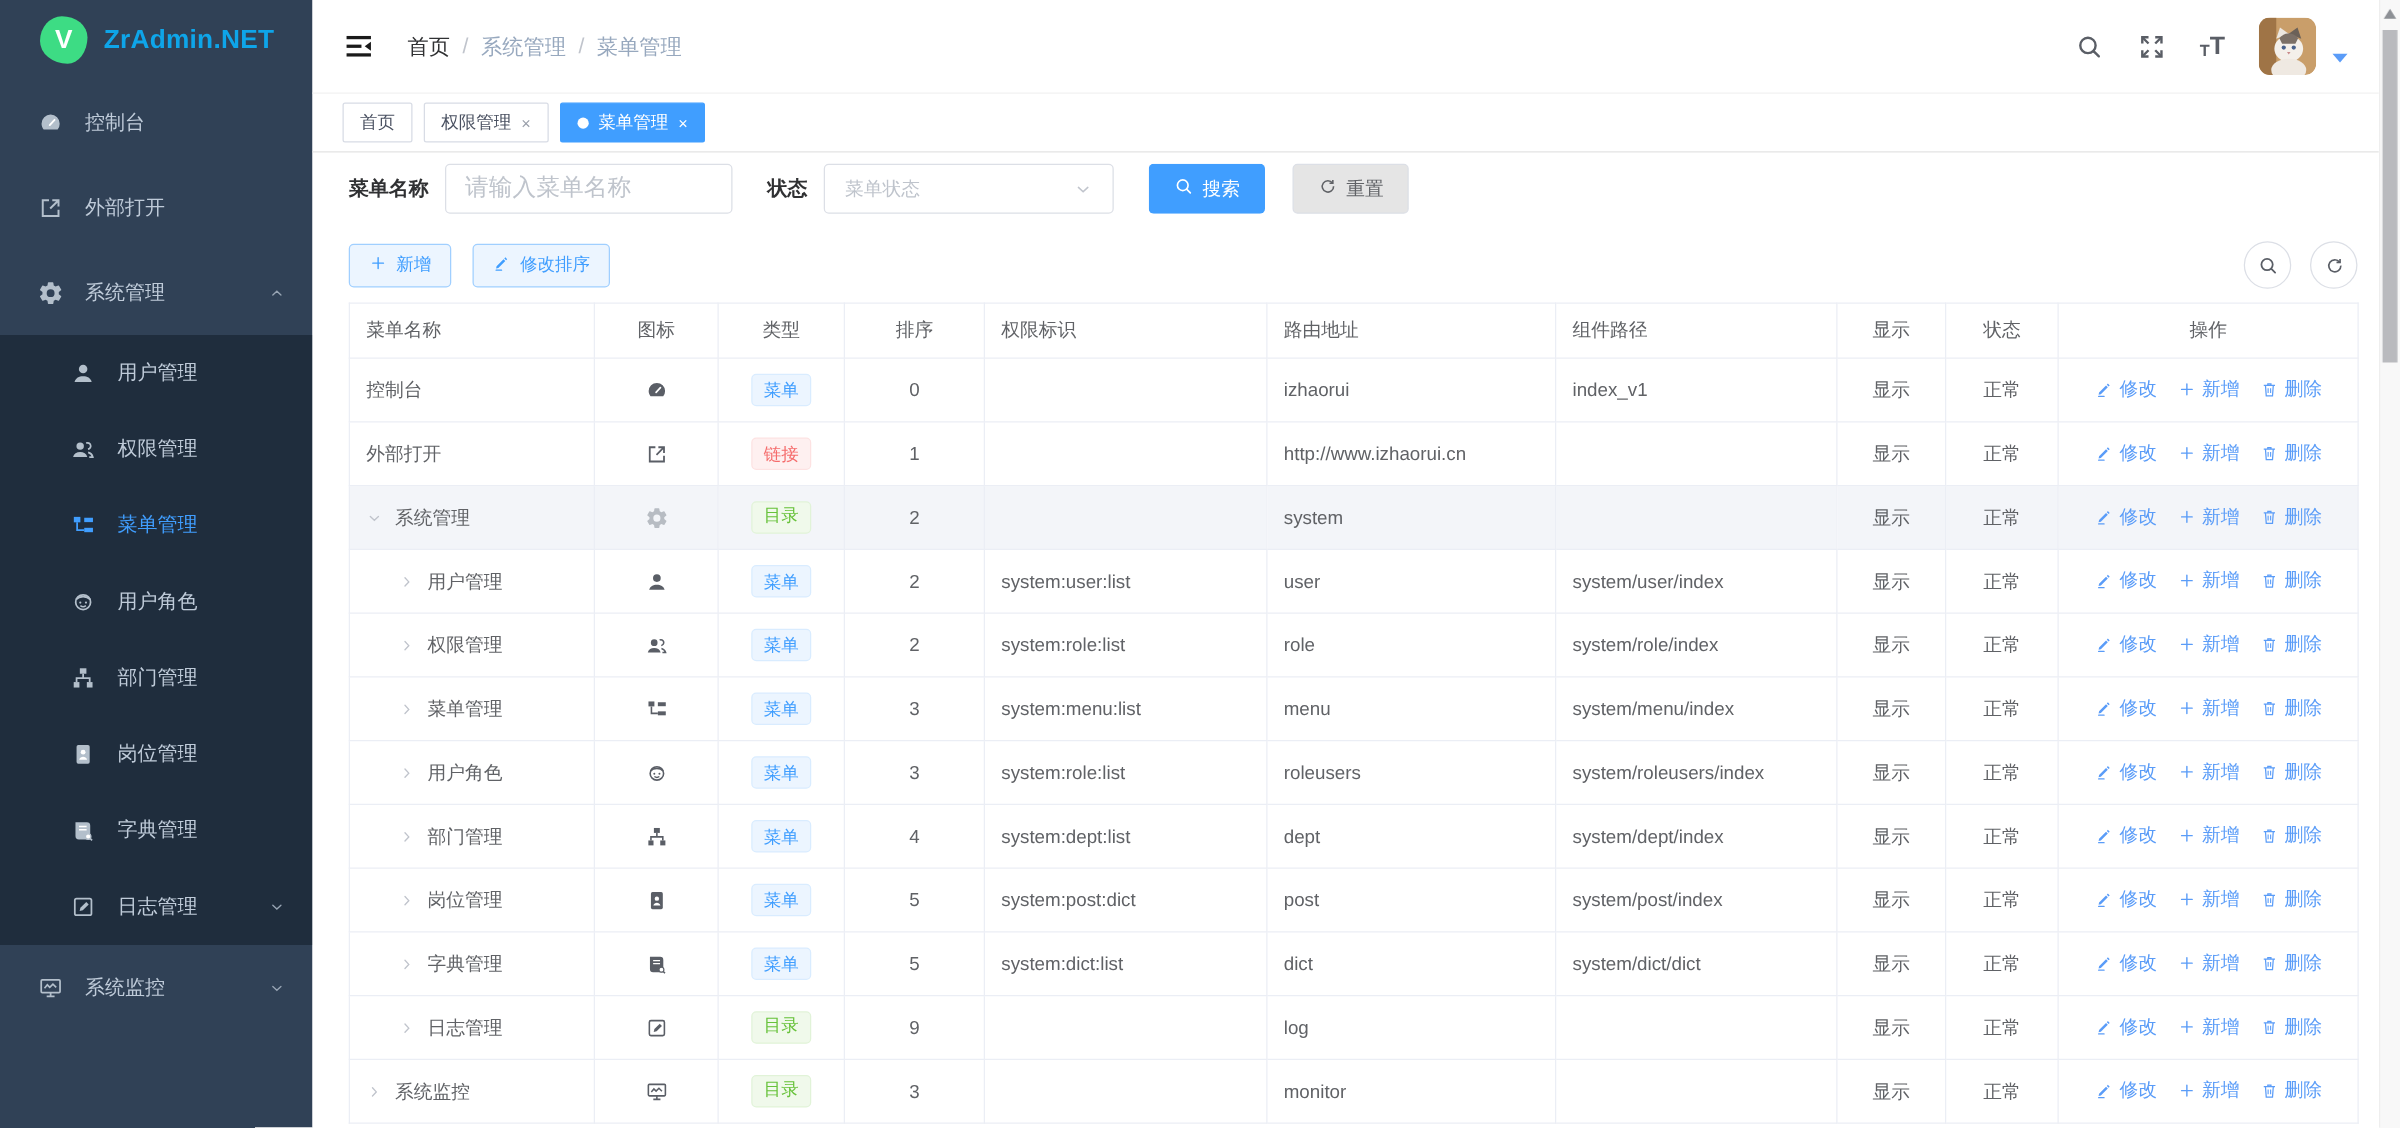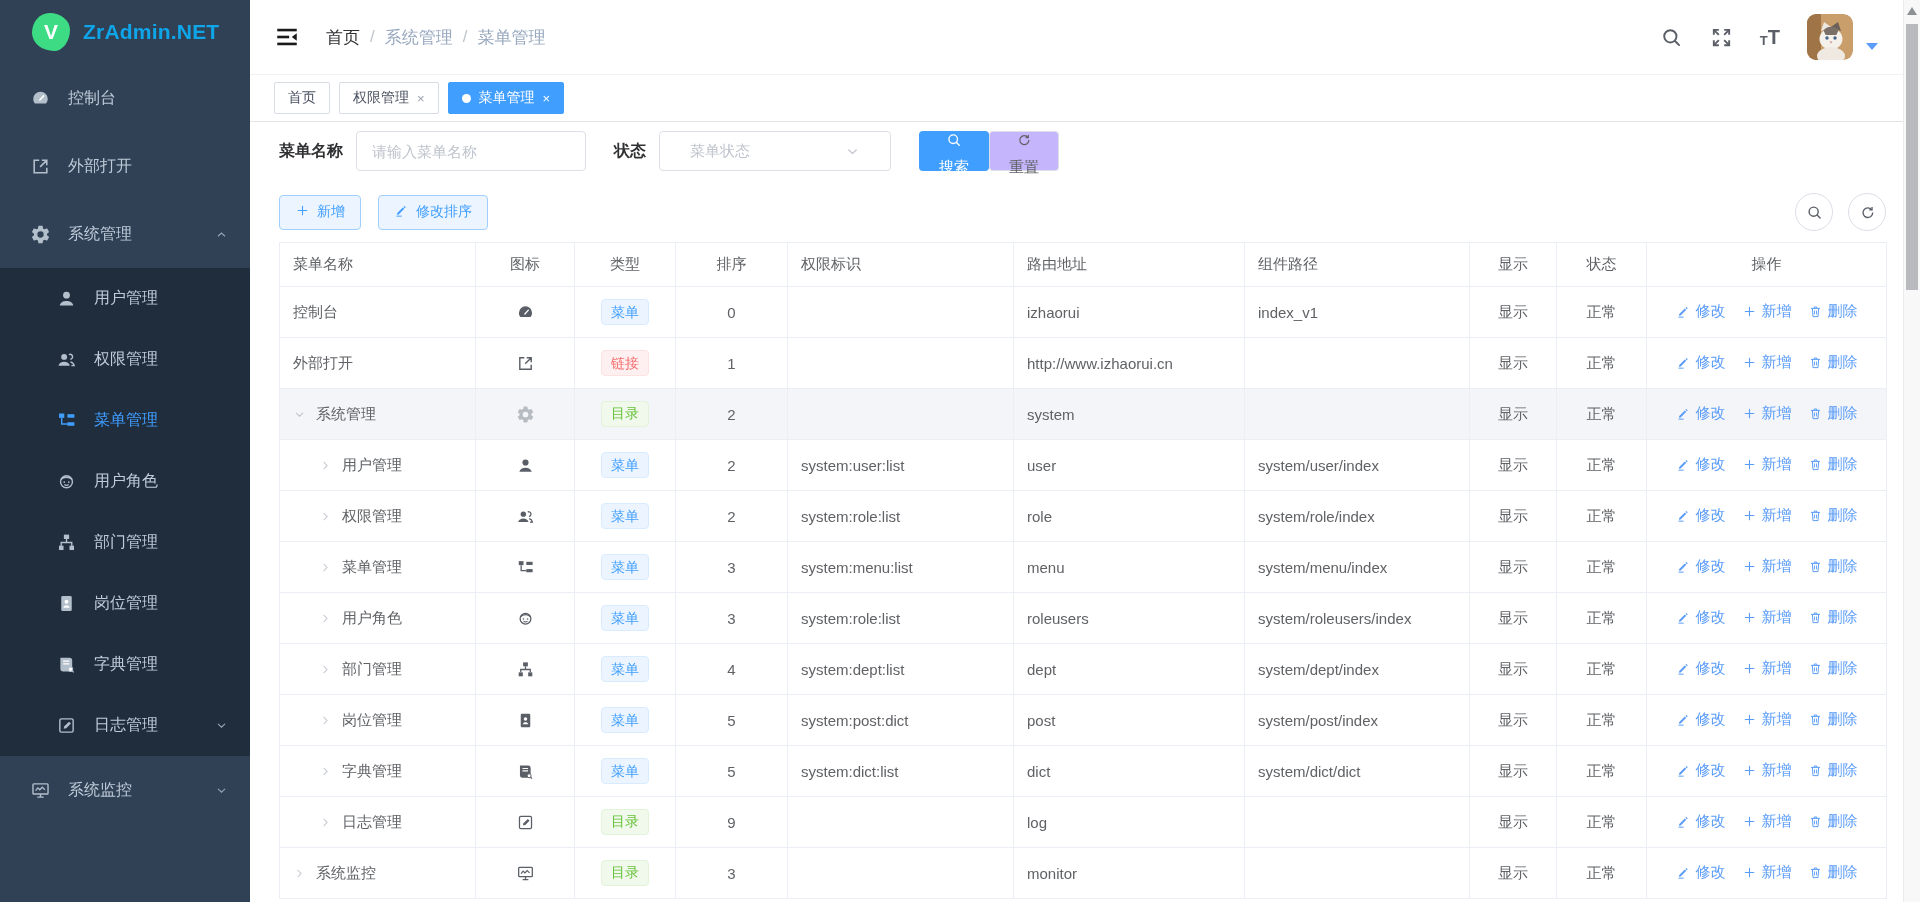--- a/index.html
+++ b/index.html
@@ -38,27 +38,27 @@
   .tab .tab-close { font-size:13px; color:#9aa0ab; }
   .tab.active { background:#409eff; border-color:#409eff; color:#fff; }
   .tab.active .tab-close { color:#fff; }
   .tab-dot { width:9px; height:9px; border-radius:50%; background:#fff; }
 
   .content { flex:1; padding:0 17px 0 29px; position:relative; }
 
   
   .filter-row { margin-top:9px; display:flex; align-items:center; }
   .f-label { font-size:16px; font-weight:bold; color:#303133; margin-right:13px; }
-  .f-input { width:230px; height:40px; border:1px solid #dcdfe6; border-radius:4px; padding:0 15px; font-size:15px; color:#606266; outline:none; margin-right:28px; }
+  .f-input { width:230px; height:40px; border:1px solid #dcdfe6; border-radius:4px; padding:0 15px; font-size:19px; color:#606266; outline:none; margin-right:28px; }
   .f-input::placeholder { color:#bfc4cc; }
-  .f-select { width:232px; height:40px; border:1px solid #dcdfe6; border-radius:4px; padding:0 30px; font-size:15px; color:#bfc4cc; display:flex; align-items:center; justify-content:space-between; margin-right:28px; cursor:pointer; }
+  .f-select { width:232px; height:40px; border:1px solid #dcdfe6; border-radius:4px; padding:0 16px; font-size:15px; color:#bfc4cc; display:flex; align-items:center; justify-content:space-between; margin-right:28px; cursor:pointer; }
   .f-select .sel-chev { color:#c0c4cc; display:flex; }
-  .btn { height:40px; border-radius:4px; font-size:15px; display:inline-flex; align-items:center; gap:7px; padding:0 19px; cursor:pointer; border:1px solid transparent;flex-direction:column; }
+  .btn { height:40px; border-radius:4px; font-size:15px; display:inline-flex; align-items:center; gap:7px; padding:0 19px; cursor:pointer; border:1px solid transparent; }
   .btn-primary { background:#409eff; color:#fff; }
-  .btn-default { background:#c4b5fd; border-color:#dcdfe6; color:#606266; margin-left:0; }
+  .btn-default { background:#e5e5e5; border-color:#dcdfe6; color:#606266; margin-left:22px; }
 
   
   .toolbar { margin-top:22px; display:flex; align-items:center; gap:17px; position:relative; height:38px; }
   .btn-plain { height:35px; background:#ecf5ff; border:1px solid #a0cfff; color:#409eff; border-radius:4px; font-size:14px; display:inline-flex; align-items:center; gap:7px; padding:0 15px; cursor:pointer; }
   .tool-circles { position:absolute; right:0; top:0; display:flex; gap:15px; }
   .circle-btn { width:38px; height:38px; border-radius:50%; border:1px solid #dcdfe6; background:#fff; color:#5a5e66; display:flex; align-items:center; justify-content:center; cursor:pointer; }
 
   
   .table-wrap { margin-top:11px; }
   table { border-collapse:collapse; table-layout:fixed; width:1607px; font-size:15px; }

